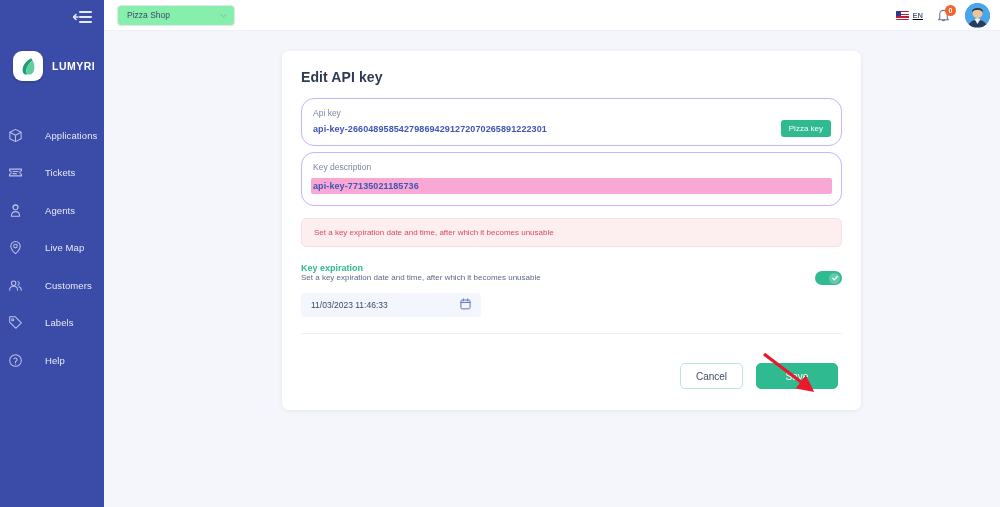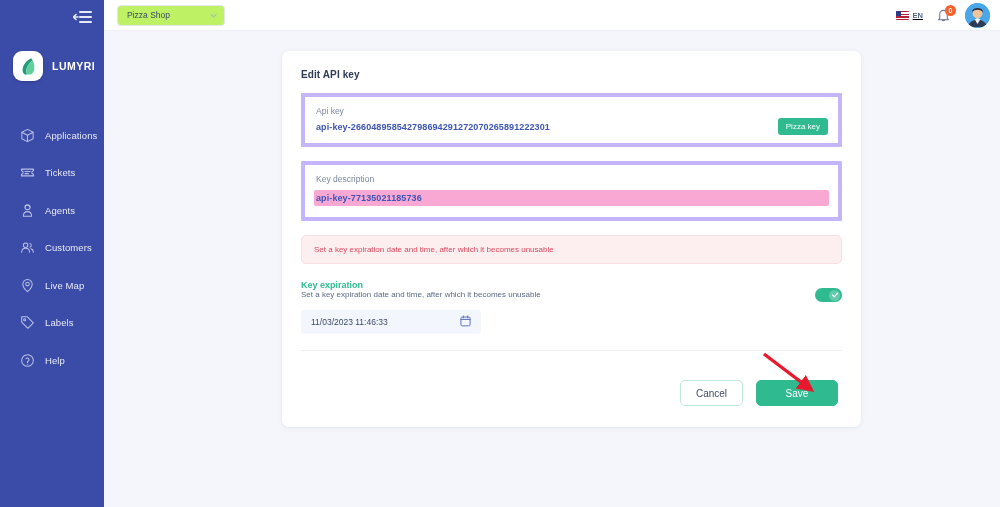--- a/index.html
+++ b/index.html
@@ -34,23 +34,23 @@
     background: #ffffff;
     display: flex; align-items: center; justify-content: center;
     box-shadow: 0 1px 3px rgba(0,0,0,.18);
   }
   .brand-name {
     font-size: 10.5px; font-weight: bold; letter-spacing: .5px;
     color: #ffffff; white-space: nowrap;
   }
   .nav { position: absolute; top: 124px; left: 0; width: 104px; }
   .nav-item {
-    display: flex; align-items: center; gap: 9px;
+    display: flex; align-items: center; gap: 21px;
     height: 22px; margin-bottom: 15.5px;
-    padding-left: 19px;
+    padding-left: 7px;
     cursor: pointer;
   }
   .nav-icon {
     width: 17px; height: 17px; flex: 0 0 17px;
     display: flex; align-items: center; justify-content: center;
     opacity: .85;
   }
   .nav-label {
     font-size: 9.5px; color: #e9ebf7; white-space: nowrap;
     letter-spacing: .1px;
@@ -59,23 +59,23 @@
   
   .main { flex: 1; position: relative; background: #f4f6fb; height: 507px; }
   .topbar {
     height: 31px; background: #ffffff;
     display: flex; align-items: center;
     padding: 0 14px 0 13px;
     border-bottom: 1px solid #edf0f7;
     position: relative;
   }
   .shop-select {
-    width: 108px; height: 21px;
+    width: 118px; height: 21px;
     border: 1px solid #e3e7f0; border-radius: 4px;
-    background: #bef264;
+    background: #86efac;
     display: flex; align-items: center; justify-content: space-between;
     padding: 0 7px 0 9px;
     cursor: pointer;
   }
   .shop-select span { font-size: 8.5px; color: #3c4a66; }
   .chev { width: 8px; height: 8px; }
   .topbar-right {
     position: absolute; right: 10px; top: 0; height: 31px;
     display: flex; align-items: center; gap: 13px;
   }
@@ -107,26 +107,26 @@
   
   .content { padding: 0; position: relative; height: 476px; }
   .card {
     position: absolute; left: 178px; top: 20px;
     width: 579px; background: #ffffff;
     border-radius: 7px;
     box-shadow: 0 1px 4px rgba(60,75,120,.09);
     padding: 18px 19px 21px 19px;
   }
   .card-title {
-    font-size: 10px; font-weight: bold; color: #2f3a54;
+    font-size: 14px; font-weight: bold; color: #2f3a54;
     margin-bottom: 13px; letter-spacing: .1px;
   }
   .field {
-    border: 4px solid #c4b5fd; border-radius: 1px;
-    padding: 9px 11px 11px 11px; margin-bottom: 14px;
+    border: 1px solid #c4b5fd; border-radius: 13px;
+    padding: 9px 11px 11px 11px; margin-bottom: 6px;
     position: relative;
   }
   .field-label { font-size: 8.5px; color: #7b879e; margin-bottom: 6px; }
   .field-value {
     font-size: 9px; color: #3d55b5; font-weight: bold;
     letter-spacing: .1px; word-break: break-all;
   }
   .field-value.masked { letter-spacing: .6px; font-weight: bold; }
   .field-input {
     background: #f9a8d4; border-radius: 2px;
@@ -242,37 +242,37 @@
             <path d="M3.6 14.2 C3.6 10.9 5.6 9.2 8 9.2 C10.4 9.2 12.4 10.9 12.4 14.2 Z" stroke-linejoin="round"></path>
             <path d="M5.4 4.3 A2.7 2.7 0 0 1 10.6 4.3" stroke-linecap="round"></path>
           </svg>
         </span>
         <span class="nav-label">Agents</span>
       </div>
 
       <div class="nav-item">
         <span class="nav-icon">
           <svg width="15" height="15" viewBox="0 0 16 16" fill="none" stroke="#cfd5f0" stroke-width="1.1">
+            <path d="M8 14.6 C8 14.6 13 10.2 13 6.6 A5 5 0 0 0 3 6.6 C3 10.2 8 14.6 8 14.6 Z" stroke-linejoin="round"></path>
+            <circle cx="8" cy="6.5" r="1.9"></circle>
+          </svg>
+        </span>
+        <span class="nav-label">Live Map</span>
+      </div>
+
+      <div class="nav-item">
+        <span class="nav-icon">
+          <svg width="15" height="15" viewBox="0 0 16 16" fill="none" stroke="#cfd5f0" stroke-width="1.1">
             <circle cx="6" cy="5.6" r="2.4"></circle>
             <path d="M1.8 13 C1.8 10.2 3.7 8.9 6 8.9 C8.3 8.9 10.2 10.2 10.2 13" stroke-linecap="round"></path>
             <path d="M10.6 3.6 A2.3 2.3 0 0 1 10.6 7.8" stroke-linecap="round"></path>
             <path d="M11.6 9.3 C13.2 9.7 14.2 10.9 14.2 13" stroke-linecap="round"></path>
           </svg>
         </span>
         <span class="nav-label">Customers</span>
-      </div>
-
-      <div class="nav-item">
-        <span class="nav-icon">
-          <svg width="15" height="15" viewBox="0 0 16 16" fill="none" stroke="#cfd5f0" stroke-width="1.1">
-            <path d="M8 14.6 C8 14.6 13 10.2 13 6.6 A5 5 0 0 0 3 6.6 C3 10.2 8 14.6 8 14.6 Z" stroke-linejoin="round"></path>
-            <circle cx="8" cy="6.5" r="1.9"></circle>
-          </svg>
-        </span>
-        <span class="nav-label">Live Map</span>
       </div>
 
       <div class="nav-item">
         <span class="nav-icon">
           <svg width="15" height="15" viewBox="0 0 16 16" fill="none" stroke="#cfd5f0" stroke-width="1.1">
             <path d="M7.6 1.8 L14.2 8.4 L8.4 14.2 L1.8 7.6 L1.8 1.8 Z" stroke-linejoin="round"></path>
             <circle cx="5" cy="5" r="1.1"></circle>
           </svg>
         </span>
         <span class="nav-label">Labels</span>

